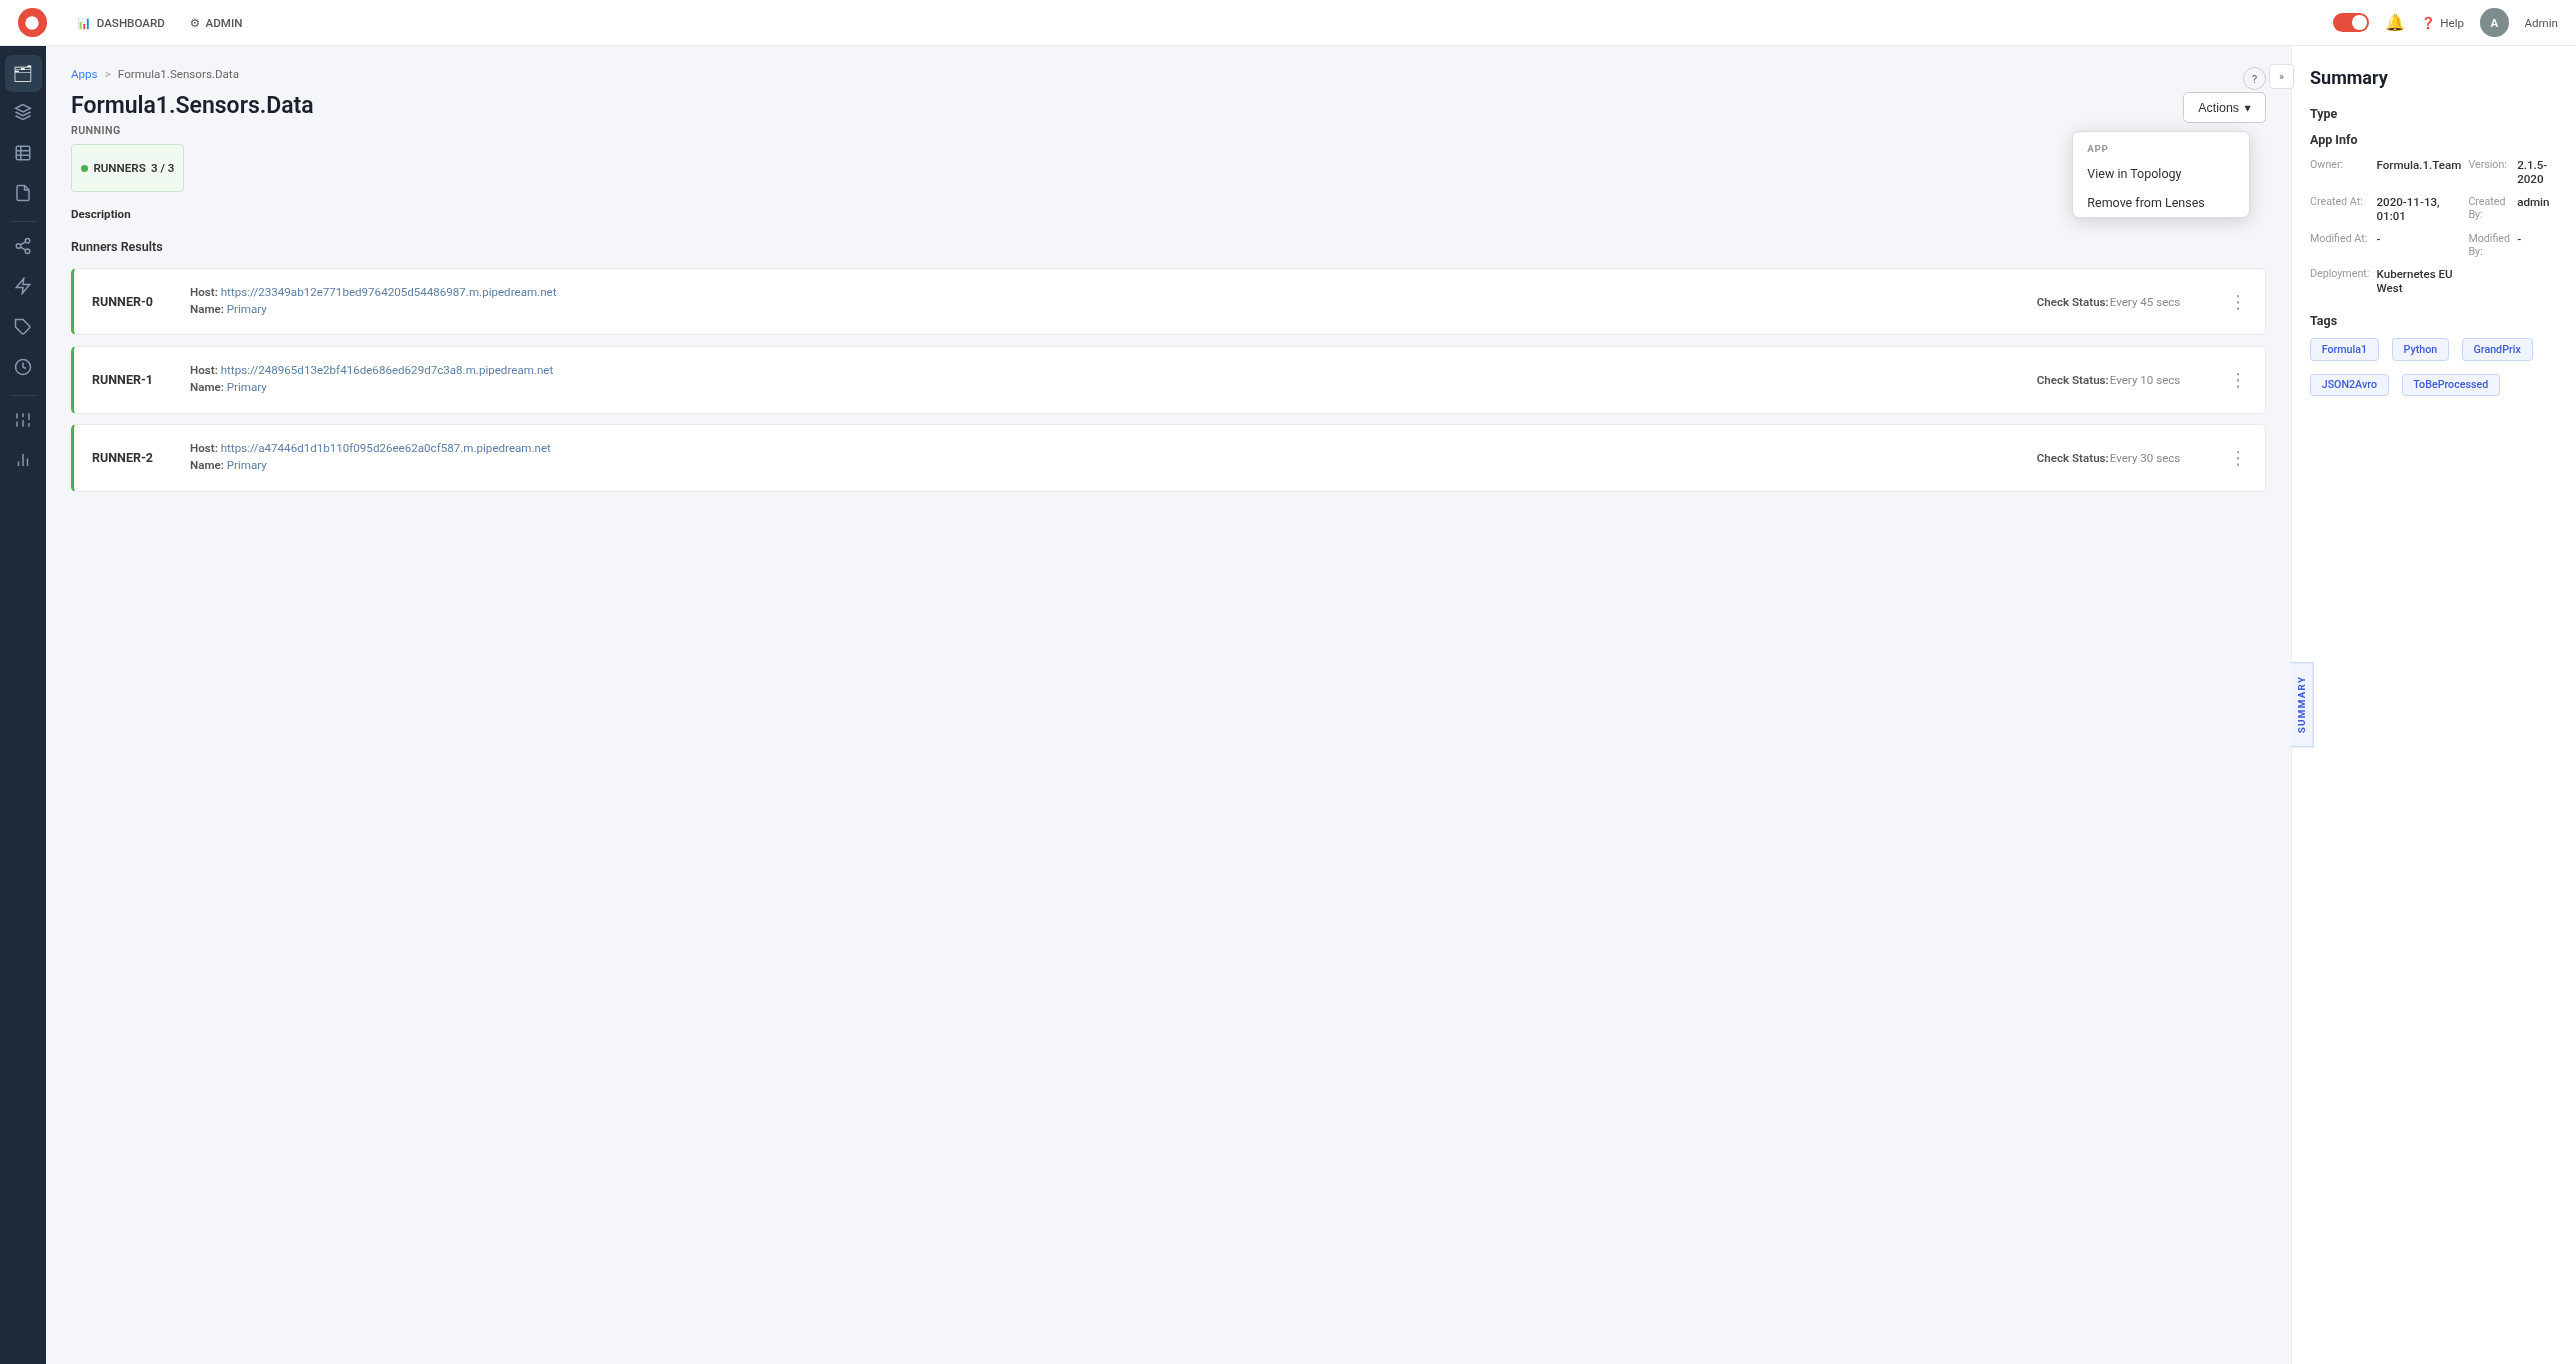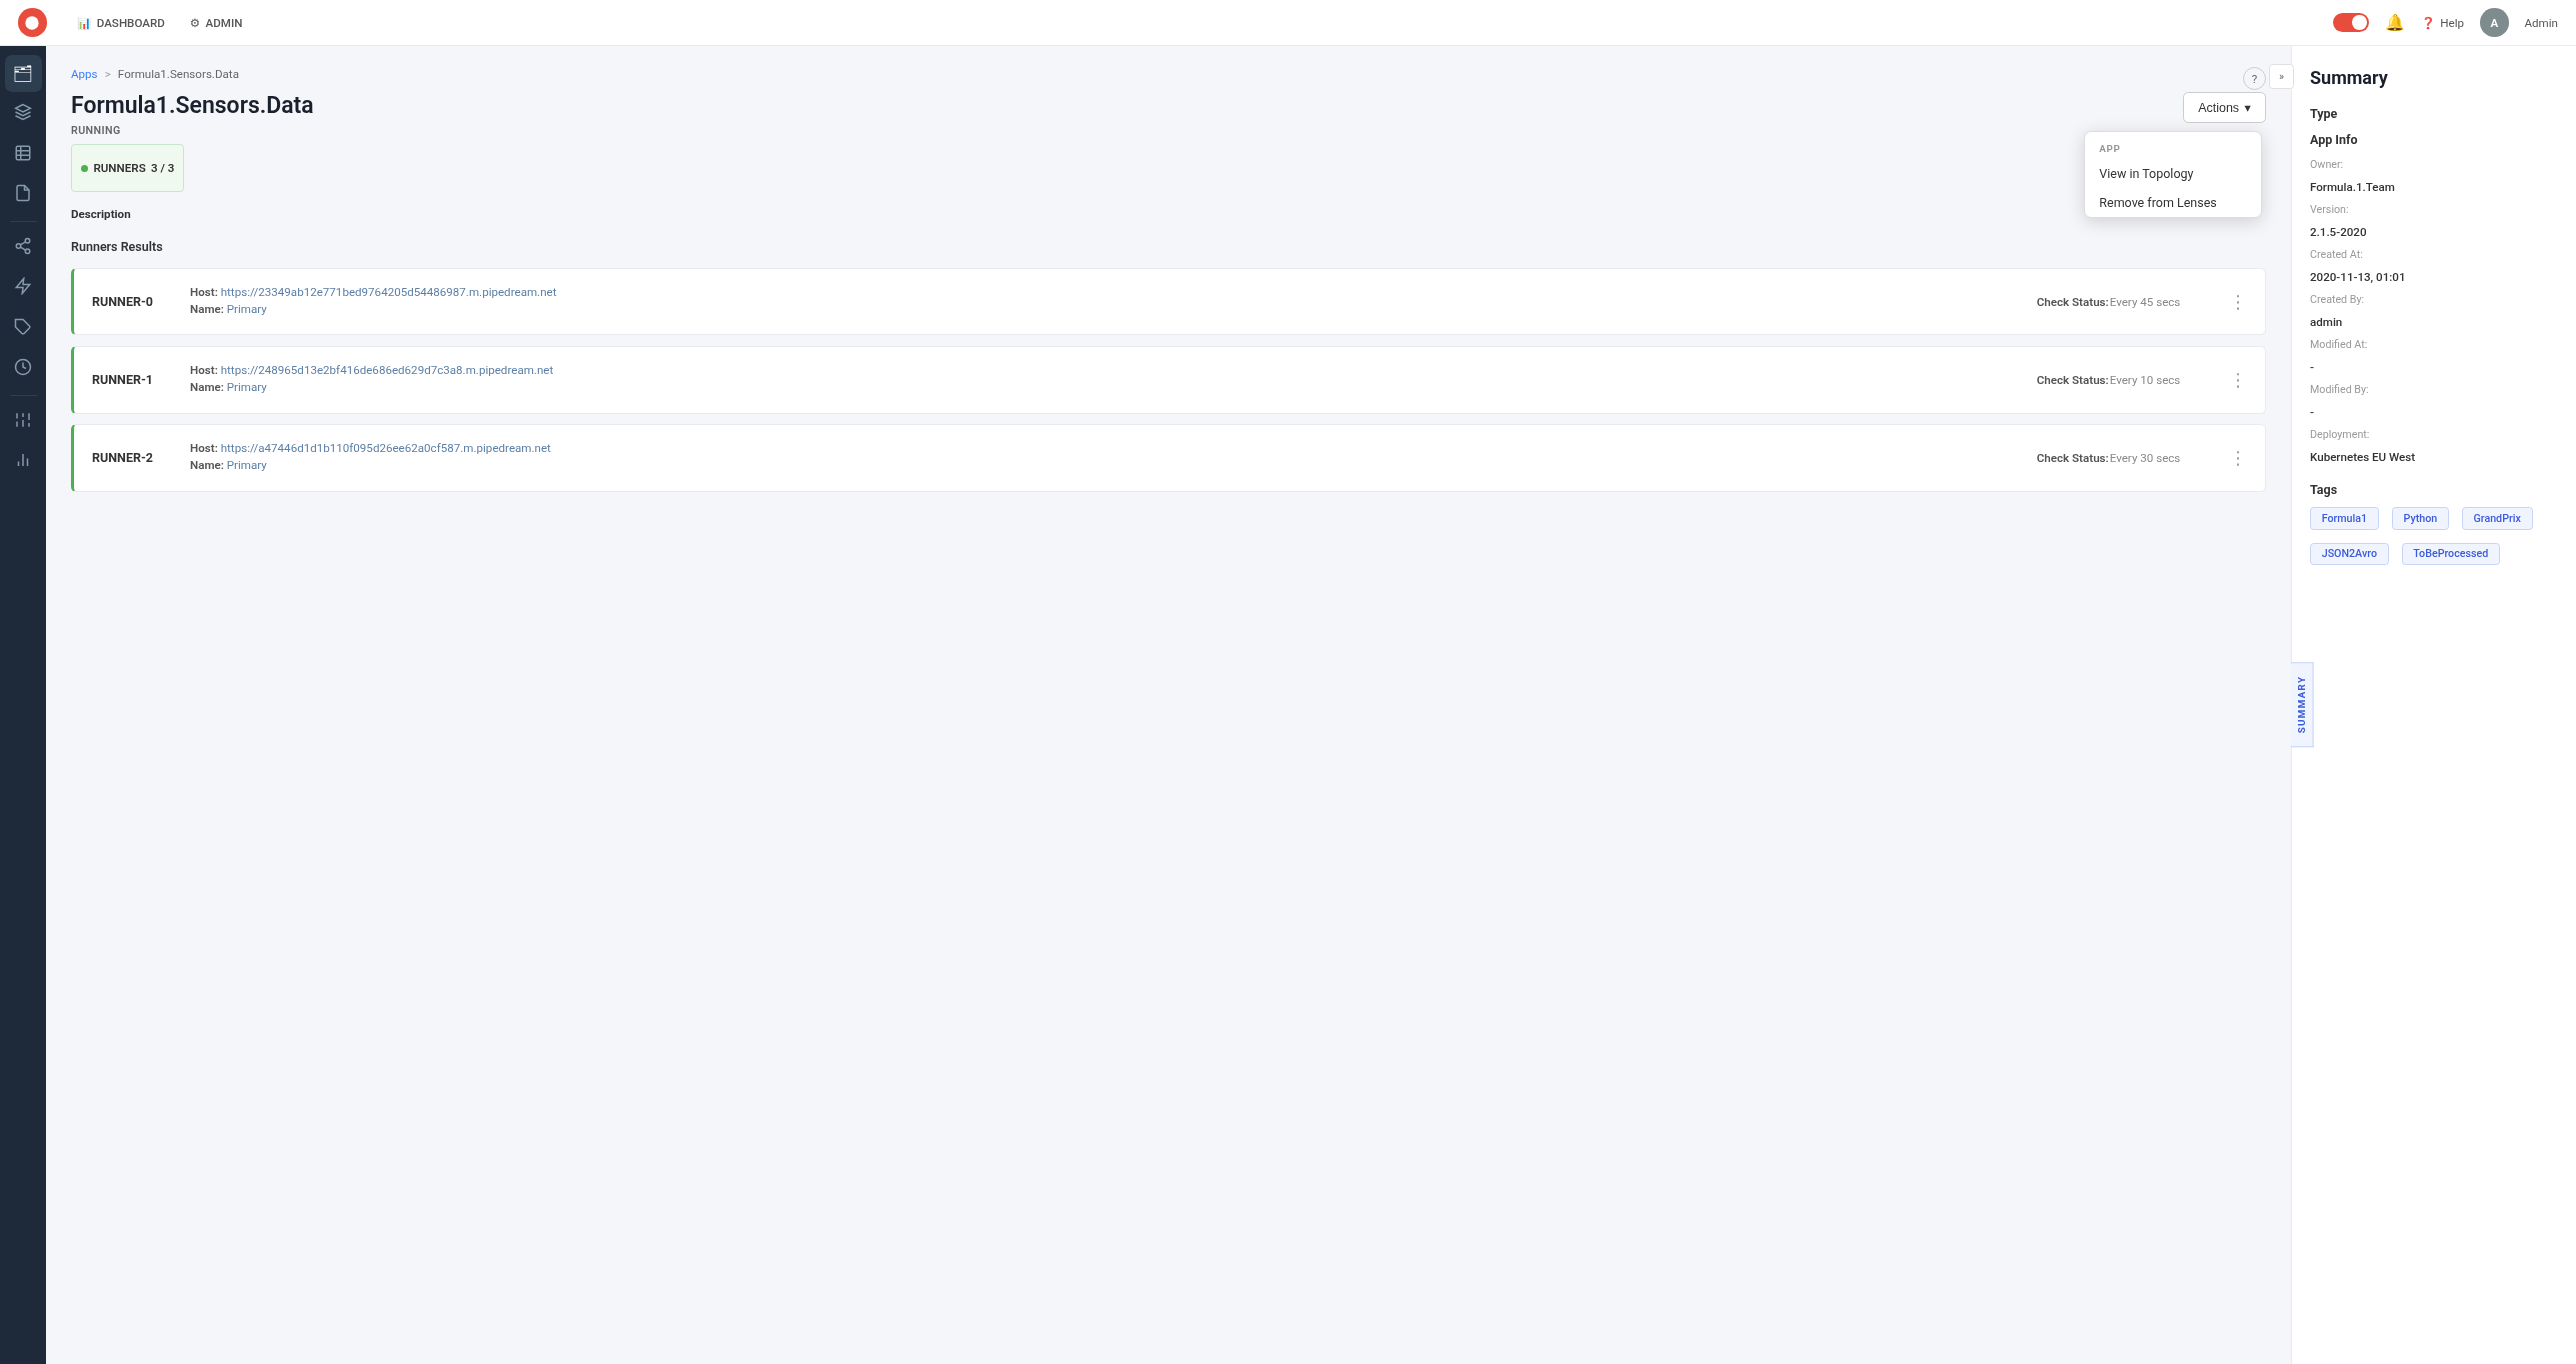--- a/index.html
+++ b/index.html
@@ -84,21 +84,21 @@
     
     .actions-btn {
       display: flex; align-items: center; gap: 5.3px;
       border: 0.9px solid #ccc; background: white; padding: 7.1px 14.3px;
       border-radius: 5.3px; cursor: pointer; font-size: 12.5px; color: #333; font-weight: 500;
       position: relative;
     }
 
     
     .dropdown-menu {
-      position: absolute; top: 39px; right: 4px; background: white;
+      position: absolute; top: 39px; right: 16px; background: white;
       border: 0.9px solid #ddd; border-radius: 7.1px; box-shadow: 0 3.6px 18px rgba(0,0,0,0.15);
       min-width: 178px; z-index: 200; overflow: hidden;
     }
     .dropdown-section-label {
       font-size: 9.8px; font-weight: 700; color: #999; letter-spacing: 0.7px;
       padding: 10.7px 14.3px 5.3px; text-transform: uppercase;
     }
     .dropdown-item {
       padding: 7.1px 14.3px; font-size: 12.5px; color: #333; cursor: pointer;
     }
@@ -145,21 +145,21 @@
       border: 0.9px solid #e8eaf0; border-radius: 7.1px; padding: 12.5px 14.3px;
       display: flex; align-items: center; gap: 10.7px; margin-bottom: 18px;
     }
     .type-icon {
       width: 36px; height: 36px; border: 1.8px solid #ddd; border-radius: 50%;
       display: flex; align-items: center; justify-content: center; color: #666; font-size: 14.3px;
     }
     .type-name { font-size: 13.4px; font-weight: 600; color: #333; }
 
     
-    .info-grid { display: grid; grid-template-columns: 1fr; gap: 9px 7.1px; margin-bottom: 18px; }
+    .info-grid { display: grid; grid-template-columns: 1fr 1fr 1fr 1fr; gap: 9px 7.1px; margin-bottom: 18px; }
     .info-item-label { font-size: 10.7px; color: #999; }
     .info-item-value { font-size: 11.6px; color: #333; font-weight: 500; }
 
     
     .tags-container { display: flex; flex-wrap: wrap; gap: 13px; align-items: center; }
     .tag {
       background: #f0f4ff; border: 0.9px solid #c7d4f5; color: #3b5bdb;
       padding: 3.6px 10.7px; border-radius: 3.6px; font-size: 10.7px; font-weight: 500;
     }
 

